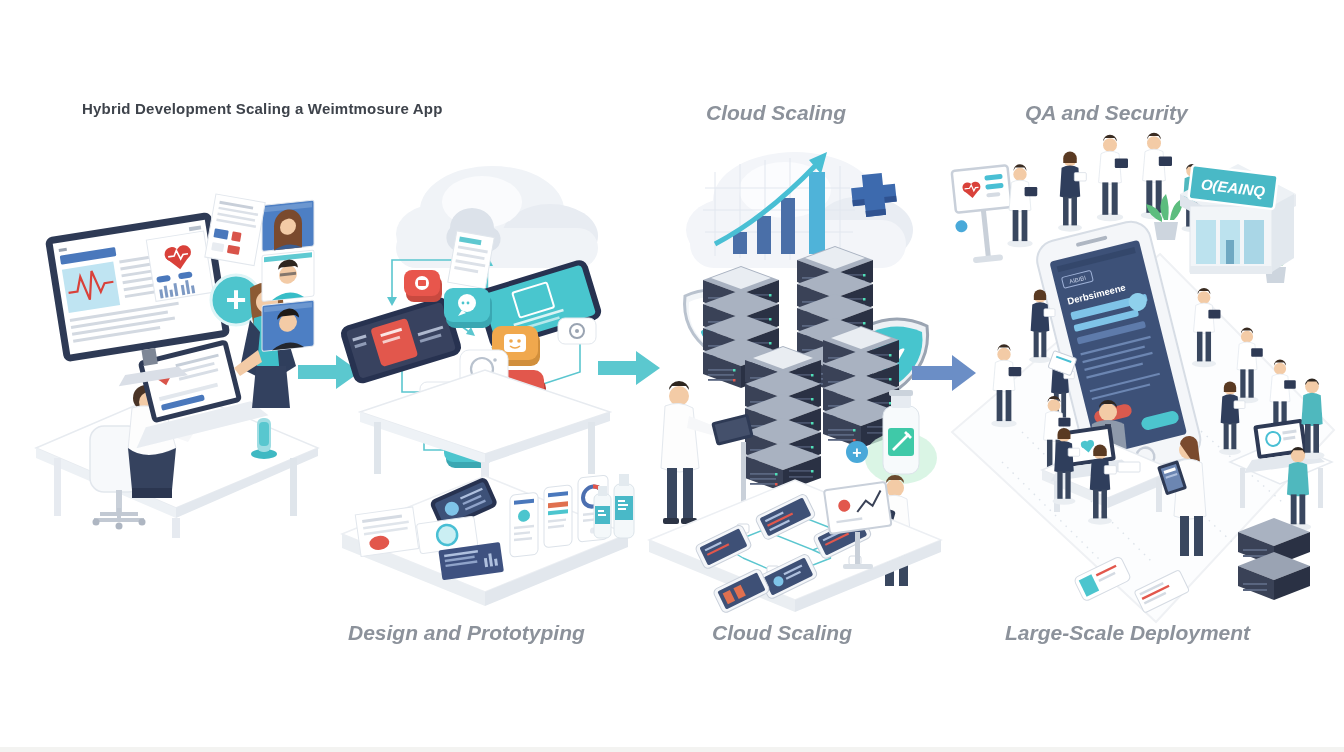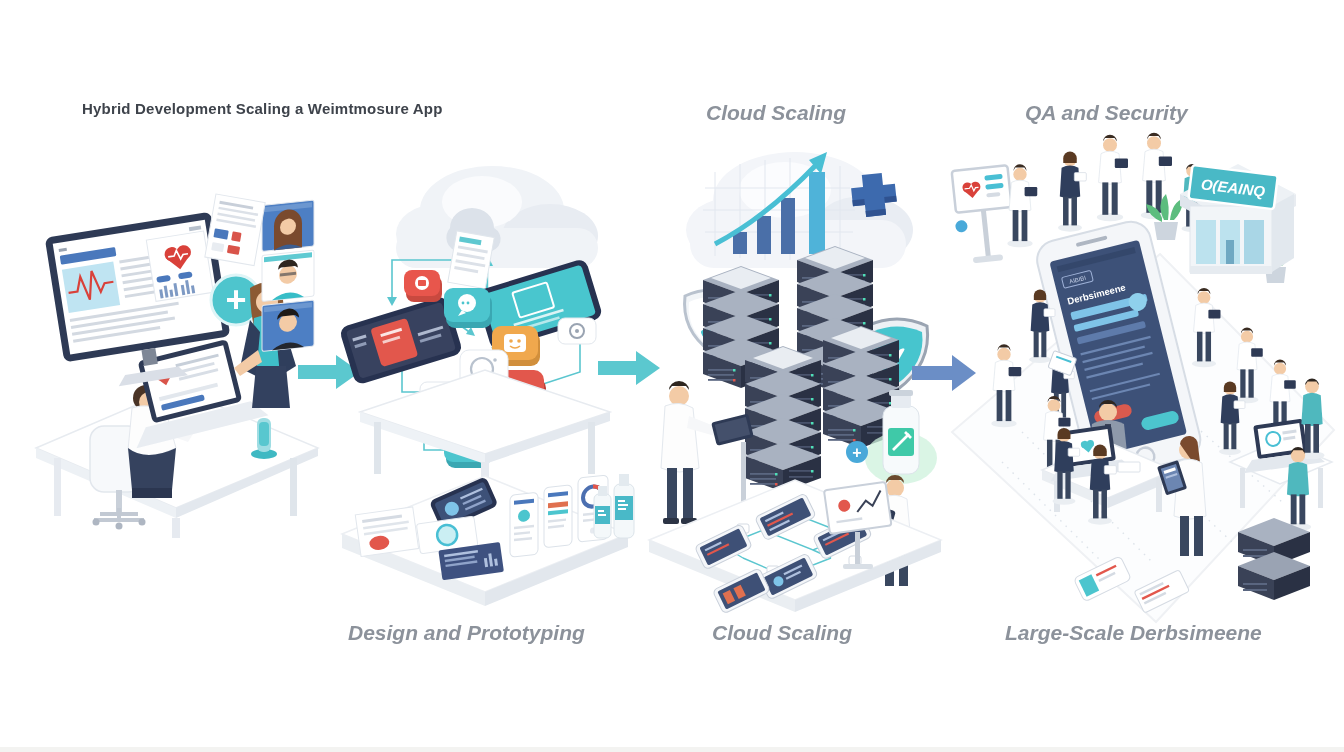--- a/index.html
+++ b/index.html
@@ -22,21 +22,21 @@
 </head>
 <body>
 
 <div id="canvas">
 
   <div class="title">Hybrid Development Scaling a Weimtmosure App</div>
   <div class="stage-label lbl-top-cloud">Cloud Scaling</div>
   <div class="stage-label lbl-top-qa">QA and Security</div>
   <div class="stage-label lbl-bot-design">Design and Prototyping</div>
   <div class="stage-label lbl-bot-cloud">Cloud Scaling</div>
-  <div class="stage-label lbl-bot-large">Large-Scale Derbsimeene</div>
+  <div class="stage-label lbl-bot-large">Large-Scale Deployment</div>
 
   <div class="panel" style="left:28px;top:190px;">
   <svg width="310" height="350" viewBox="0 0 310 350">
 
     <g>
       <polygon points="8,258 148,198 290,258 148,318" fill="#FFFFFF" stroke="#E7EBF0" stroke-width="1.5"></polygon>
       <polygon points="8,258 148,318 148,328 8,268" fill="#EDF1F5"></polygon>
       <polygon points="148,318 290,258 290,266 148,328" fill="#E3E8EE"></polygon>
       <rect x="26" y="268" width="7" height="58" fill="#E6EAF0"></rect>
       <rect x="262" y="268" width="7" height="58" fill="#DFE5EB"></rect>

